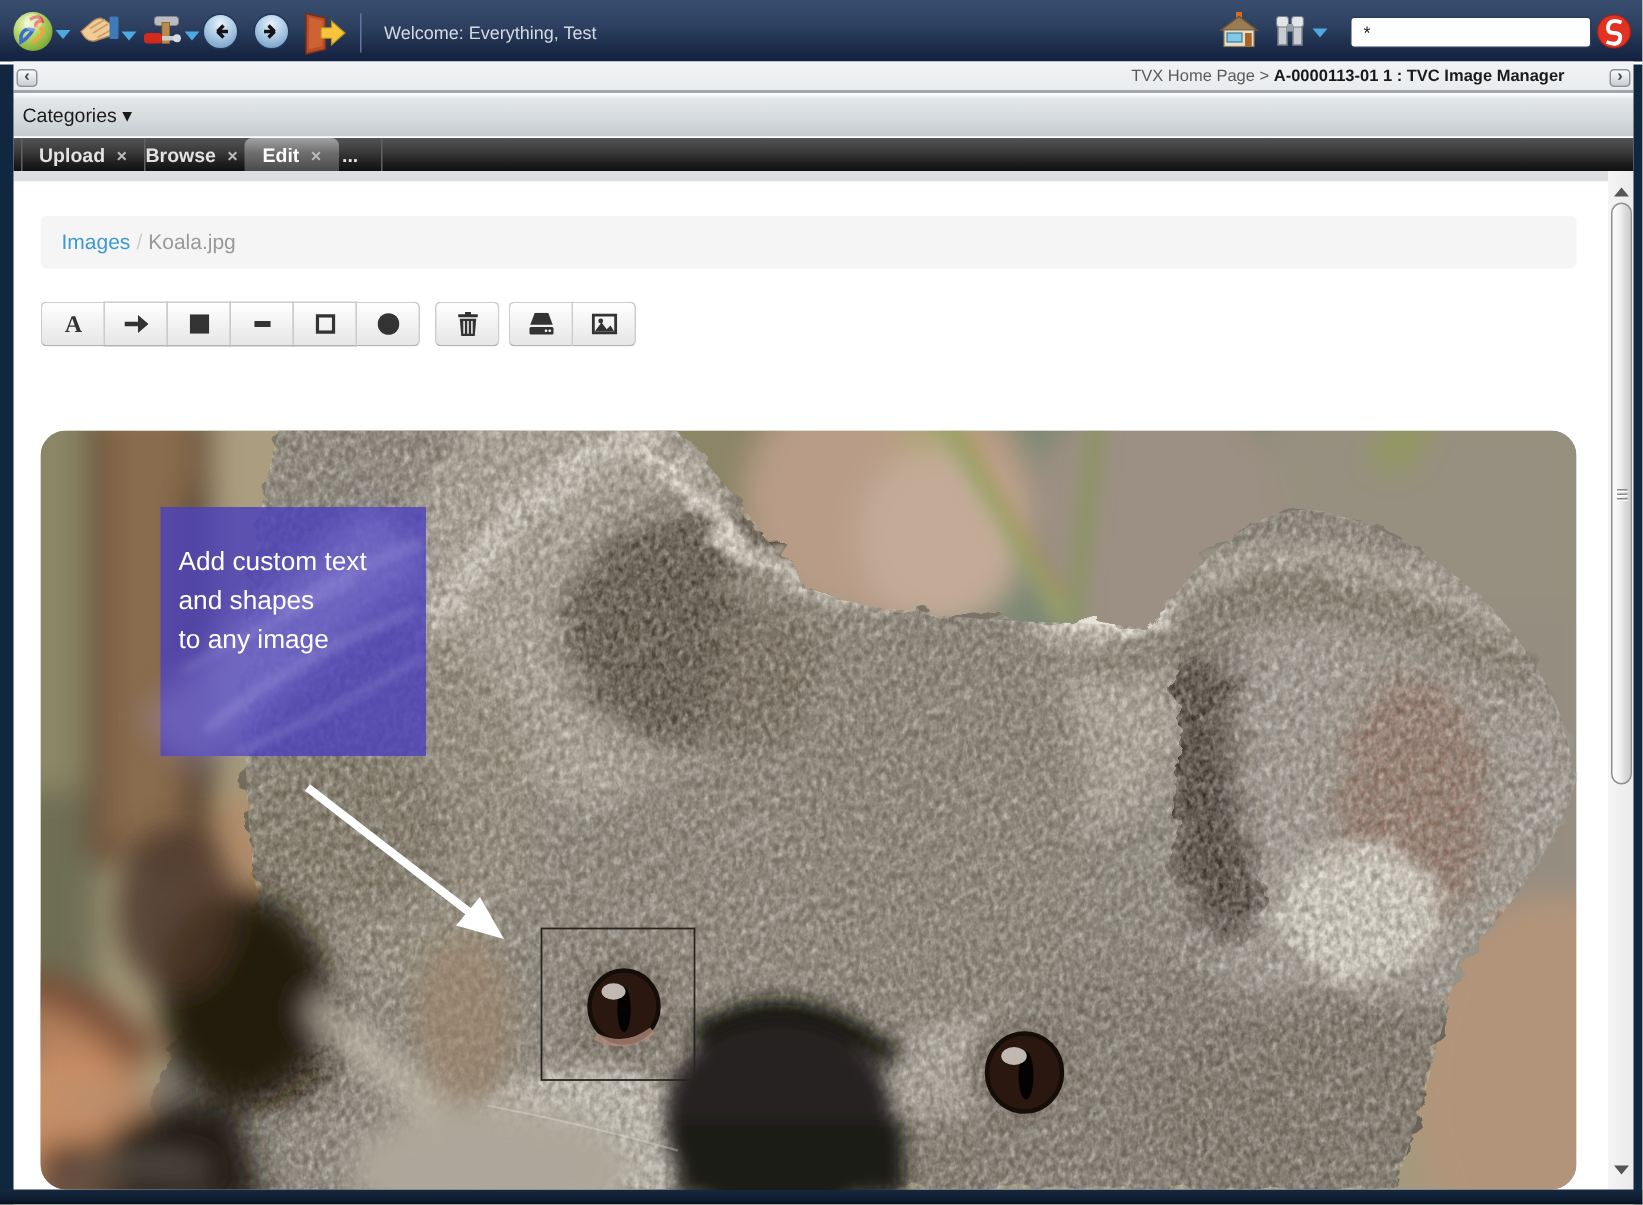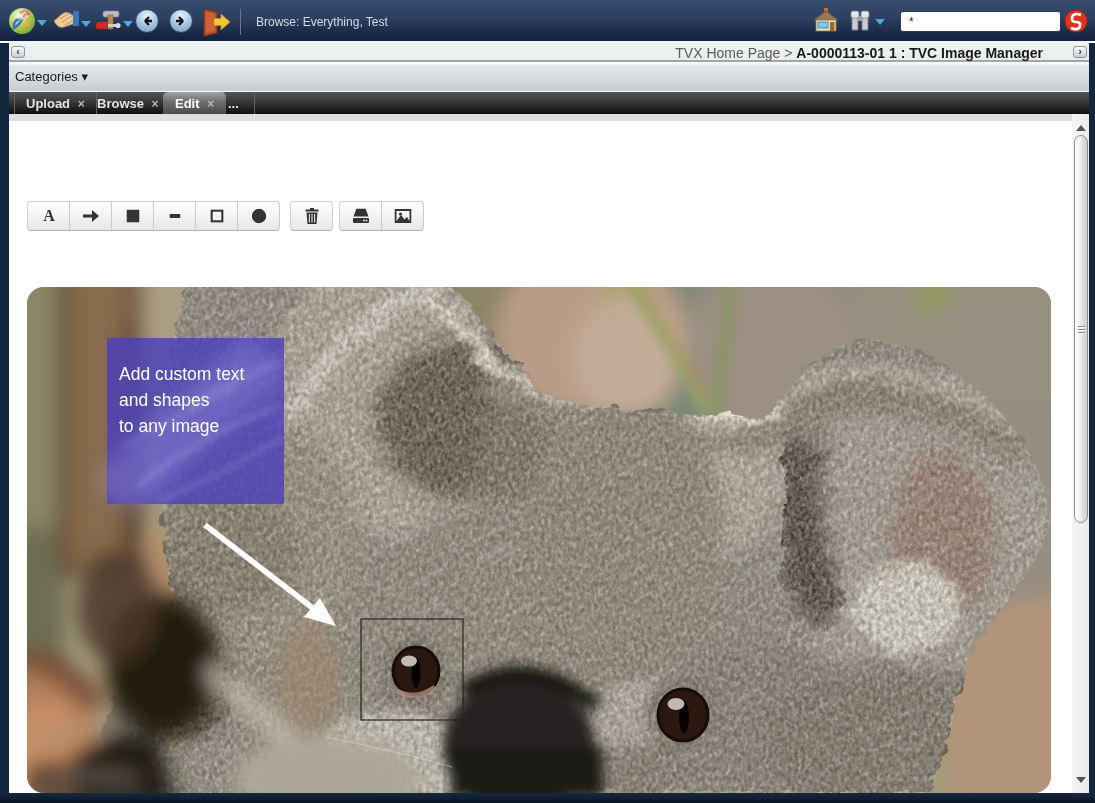--- a/index.html
+++ b/index.html
@@ -12,21 +12,21 @@
 #welcome { position:absolute; left:256px; top:15px; color:#d4dae4; font-size:12px; }
 
 #searchbox { position:absolute; left:900px; top:11px; width:161px; height:21px; background:#fff; border:1px solid #2a3c5a; border-radius:3px; font-size:12px; color:#222; padding:3px 0 0 8px; }
 
 #navstrip { position:absolute; left:9px; top:41px; width:1080px; height:21px;
   background:linear-gradient(#f2f3f4,#e9ebed); border-bottom:2px solid #a0a6ab; }
 .navbtn { position:absolute; top:5px; width:14px; height:12px; border:1px solid #8d949c; border-radius:3px;
   background:linear-gradient(#fbfbfb,#c9ced3); color:#444; font-size:11px; font-weight:bold; text-align:center; line-height:9px; }
 #navbtnL { left:2px; }
 #navbtnR { right:2px; }
-#crumbtext { position:absolute; right:46px; top:4px; font-size:14px; color:#5a5a5a; }
+#crumbtext { position:absolute; right:46px; top:4px; font-size:11px; color:#5a5a5a; }
 #crumbtext b { color:#1a1a1a; }
 
 #catbar { position:absolute; left:9px; top:62px; width:1080px; height:30px;
   background:linear-gradient(#ffffff,#e2e6e9 15%,#d5dadd 60%,#c6ccd0 97%); border-bottom:1px solid #fbfbfb; }
 #catbar span { position:absolute; left:6px; top:7px; font-size:13px; color:#1a1a1a; }
 
 #tabbar { position:absolute; left:9px; top:92px; width:1080px; height:22px;
   background:linear-gradient(#545454,#383838 45%,#1c1c1c 80%,#101010); }
 .tab { position:absolute; top:0; height:22px; padding:4px 11px 0 11px; color:#e3e3e3; font-size:13px; font-weight:bold; border-right:1px solid #616161; }
 .tab .x { color:#b9b9b9; font-weight:bold; font-size:12px; margin-left:4px; }
@@ -112,39 +112,40 @@
       <rect x="851" y="11" width="8" height="7" rx="2" fill="#e2e5e9" stroke="#7a8088" stroke-width="0.8"></rect>
       <rect x="861" y="11" width="8" height="7" rx="2" fill="#e2e5e9" stroke="#7a8088" stroke-width="0.8"></rect>
       <rect x="858" y="16" width="4" height="5" fill="#9aa0a8"></rect>
       <path d="M875 19 h10 l-5 6 z" fill="#4fa8e0"></path>
 
       <circle cx="1076" cy="21" r="11" fill="#e23222"></circle>
       <circle cx="1076" cy="21" r="11" fill="none" stroke="#a82014" stroke-width="0.8"></circle>
       <path d="M1081 15 q-8 -3 -9 3 q-0.5 4 4 4 q5 0 4 4 q-1 5 -9 2" fill="none" stroke="#fff" stroke-width="2.6"></path>
     </svg>
     <div class="sep"></div>
-    <div id="welcome">Browse: Everything, Test</div>
+    <div id="welcome">Welcome: Everything, Test</div>
     <div id="searchbox">*</div>
   </div>
   <div id="navstrip">
     <div class="navbtn" id="navbtnL">‹</div>
     <div class="navbtn" id="navbtnR">›</div>
     <div id="crumbtext">TVX Home Page &gt; <b>A-0000113-01 1 : TVC Image Manager</b></div>
   </div>
   <div id="tabbar">
     <div class="tab" style="left:5px; border-left:1px solid #616161;">Upload <span class="x">×</span></div>
     <div class="tab" style="left:77px;">Browse <span class="x">×</span></div>
     <div class="tab active" style="left:154px; padding-left:12px; padding-right:12px;">Edit <span class="x">×</span></div>
     <div class="tab" style="left:208px;">... <span class="x"></span></div>
   </div>
   <div id="catbar">
       <span>Categories ▾</span>
     </div>
   <div id="substrip"></div>
   <div id="content">
+    <div id="breadcrumb"><a>Images</a><span class="div">/</span><span class="cur">Koala.jpg</span></div>
     <div id="toolbar">
       <div class="btngroup" style="left:0;">
         <div class="tbtn" style="left:0; border-radius:4px 0 0 4px;">
             <svg width="18" height="18" viewBox="0 0 18 18">
               <text x="9" y="14" font-family="Liberation Serif" font-size="16" font-weight="bold" fill="#333" text-anchor="middle">A</text>
             </svg>
           </div>
         <div class="tbtn" style="left:42px;">
             <svg width="16" height="12" viewBox="0 0 16 12">
               <path d="M0 4.5 h9 v-4.5 l7 6 l-7 6 v-4.5 h-9 z" fill="#333"></path>

